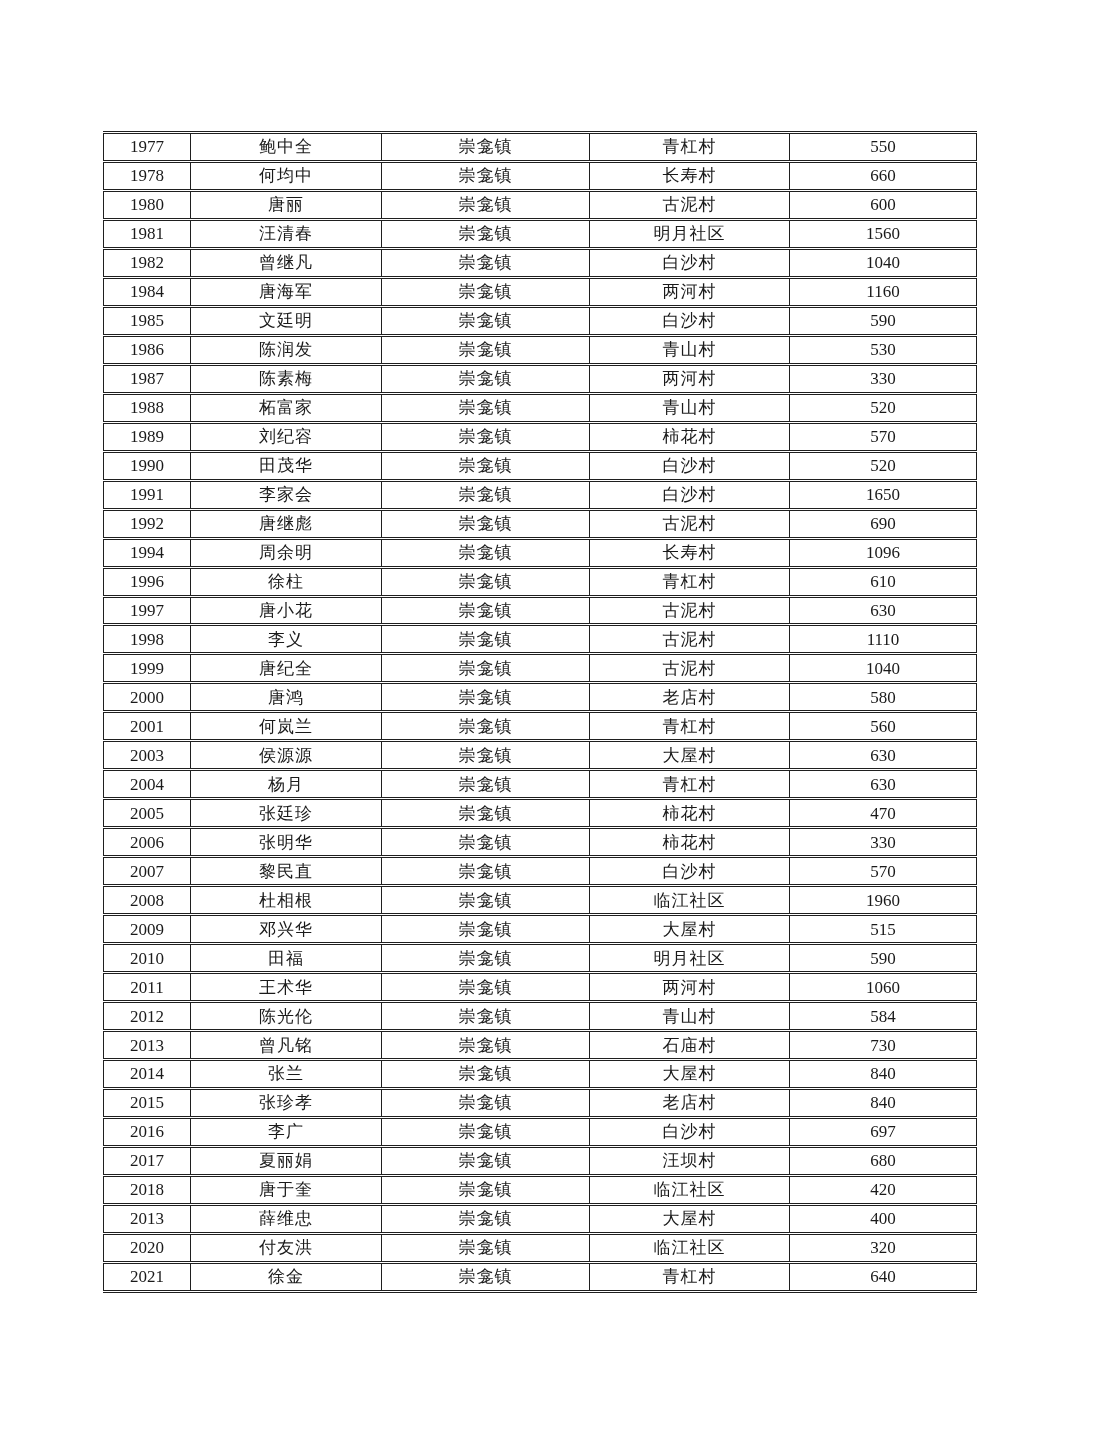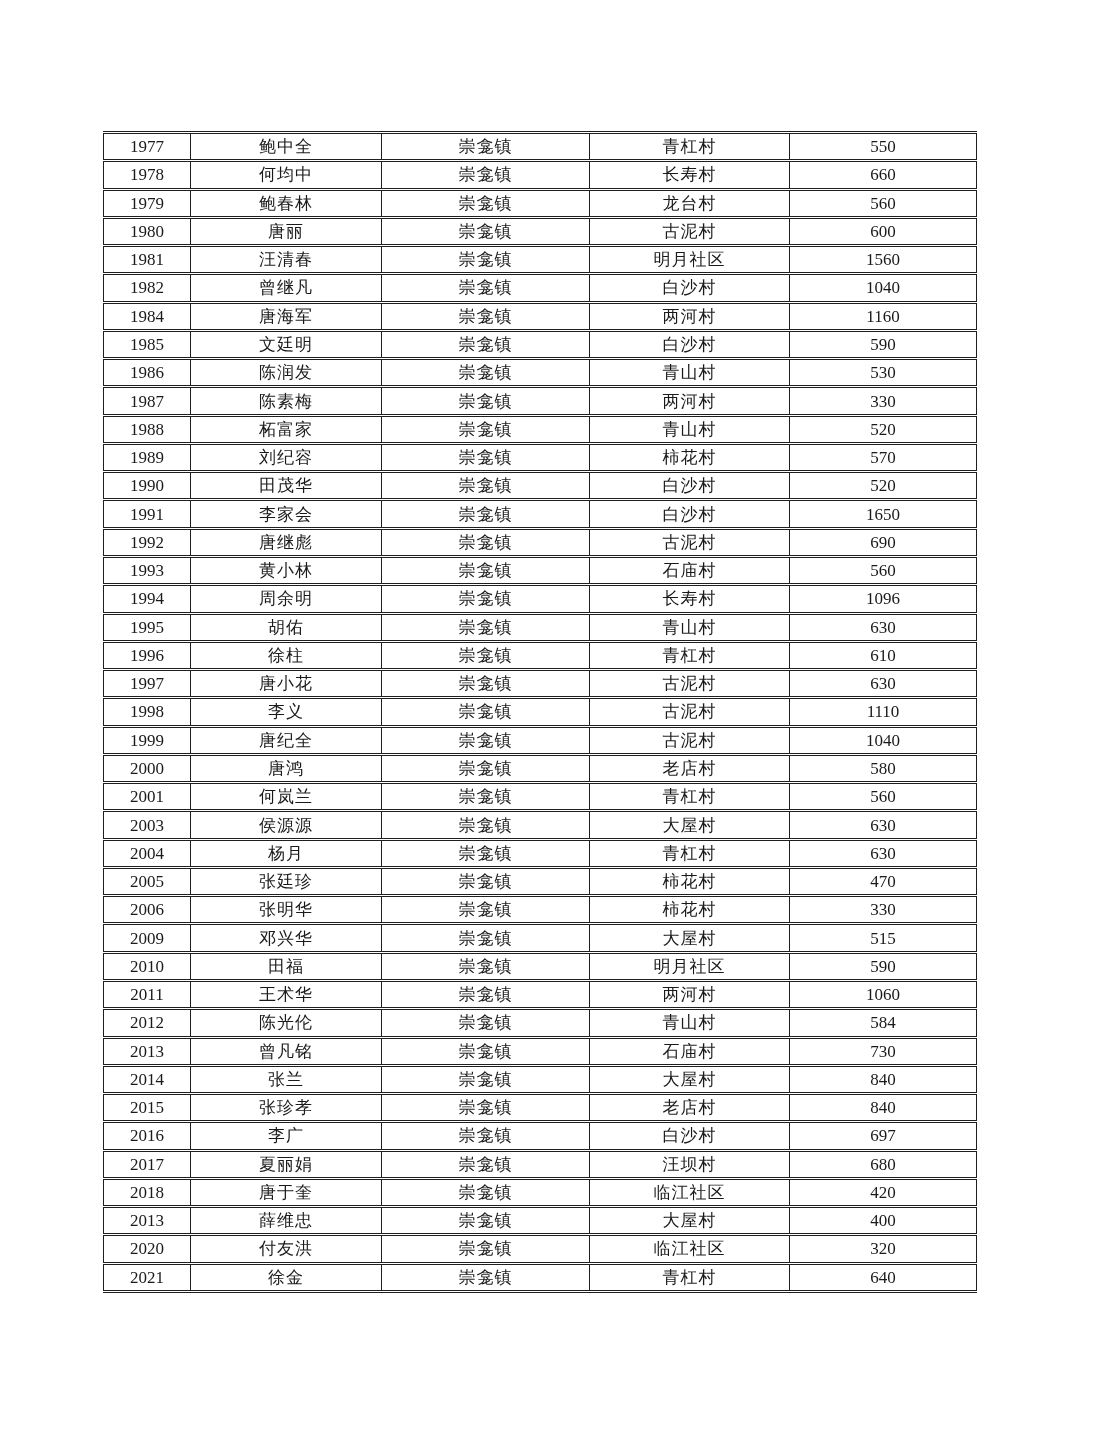--- a/index.html
+++ b/index.html
@@ -63,27 +63,20 @@
         <td class="c-value">550</td>
       </tr>
         <tr>
         <td class="c-serial">1978</td>
         <td class="c-name">何均中</td>
         <td class="c-town">崇龛镇</td>
         <td class="c-village">长寿村</td>
         <td class="c-value">660</td>
       </tr>
         <tr>
-        <td class="c-serial">1979</td>
-        <td class="c-name">鲍春林</td>
-        <td class="c-town">崇龛镇</td>
-        <td class="c-village">龙台村</td>
-        <td class="c-value">560</td>
-      </tr>
-        <tr>
         <td class="c-serial">1980</td>
         <td class="c-name">唐丽</td>
         <td class="c-town">崇龛镇</td>
         <td class="c-village">古泥村</td>
         <td class="c-value">600</td>
       </tr>
         <tr>
         <td class="c-serial">1981</td>
         <td class="c-name">汪清春</td>
         <td class="c-town">崇龛镇</td>
@@ -154,41 +147,27 @@
         <td class="c-value">1650</td>
       </tr>
         <tr>
         <td class="c-serial">1992</td>
         <td class="c-name">唐继彪</td>
         <td class="c-town">崇龛镇</td>
         <td class="c-village">古泥村</td>
         <td class="c-value">690</td>
       </tr>
         <tr>
-        <td class="c-serial">1993</td>
-        <td class="c-name">黄小林</td>
-        <td class="c-town">崇龛镇</td>
-        <td class="c-village">石庙村</td>
-        <td class="c-value">560</td>
-      </tr>
-        <tr>
         <td class="c-serial">1994</td>
         <td class="c-name">周余明</td>
         <td class="c-town">崇龛镇</td>
         <td class="c-village">长寿村</td>
         <td class="c-value">1096</td>
       </tr>
         <tr>
-        <td class="c-serial">1995</td>
-        <td class="c-name">胡佑</td>
-        <td class="c-town">崇龛镇</td>
-        <td class="c-village">青山村</td>
-        <td class="c-value">630</td>
-      </tr>
-        <tr>
         <td class="c-serial">1996</td>
         <td class="c-name">徐柱</td>
         <td class="c-town">崇龛镇</td>
         <td class="c-village">青杠村</td>
         <td class="c-value">610</td>
       </tr>
         <tr>
         <td class="c-serial">1997</td>
         <td class="c-name">唐小花</td>
         <td class="c-town">崇龛镇</td>
@@ -243,20 +222,34 @@
         <td class="c-town">崇龛镇</td>
         <td class="c-village">柿花村</td>
         <td class="c-value">470</td>
       </tr>
         <tr>
         <td class="c-serial">2006</td>
         <td class="c-name">张明华</td>
         <td class="c-town">崇龛镇</td>
         <td class="c-village">柿花村</td>
         <td class="c-value">330</td>
+      </tr>
+        <tr>
+        <td class="c-serial">2007</td>
+        <td class="c-name">黎民直</td>
+        <td class="c-town">崇龛镇</td>
+        <td class="c-village">白沙村</td>
+        <td class="c-value">570</td>
+      </tr>
+        <tr>
+        <td class="c-serial">2008</td>
+        <td class="c-name">杜相根</td>
+        <td class="c-town">崇龛镇</td>
+        <td class="c-village">临江社区</td>
+        <td class="c-value">1960</td>
       </tr>
         <tr>
         <td class="c-serial">2009</td>
         <td class="c-name">邓兴华</td>
         <td class="c-town">崇龛镇</td>
         <td class="c-village">大屋村</td>
         <td class="c-value">515</td>
       </tr>
         <tr>
         <td class="c-serial">2010</td>

